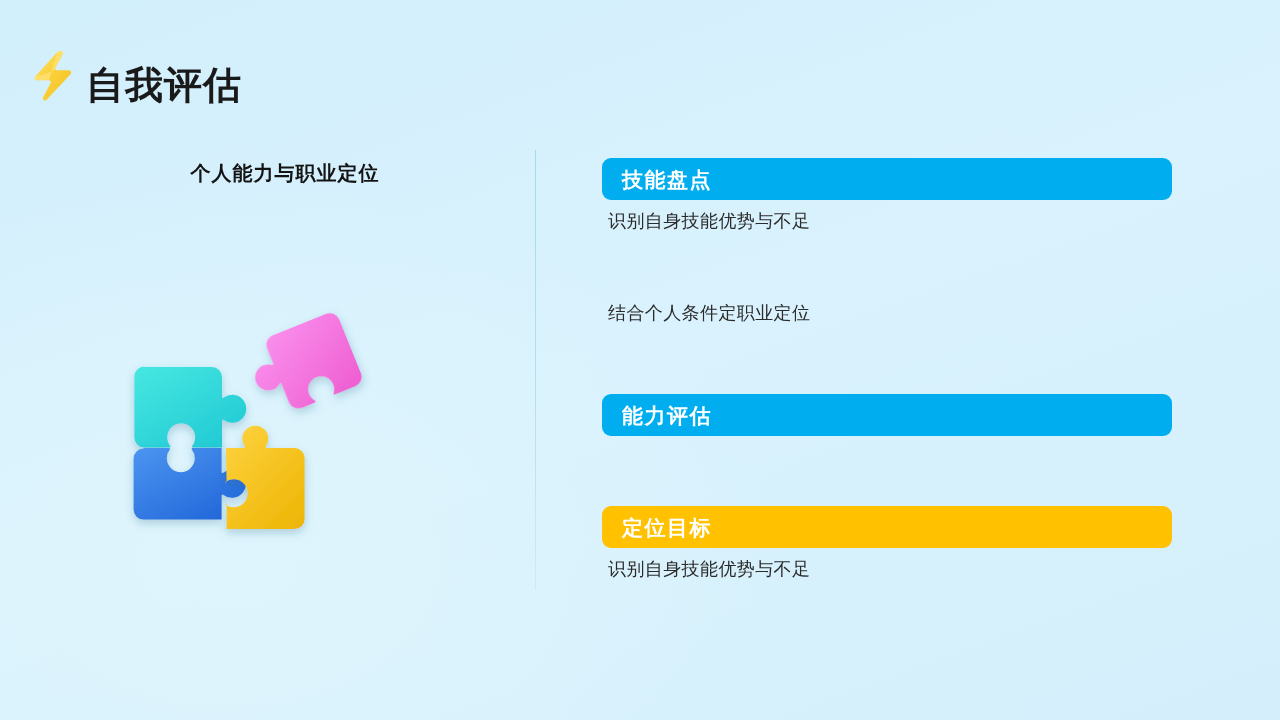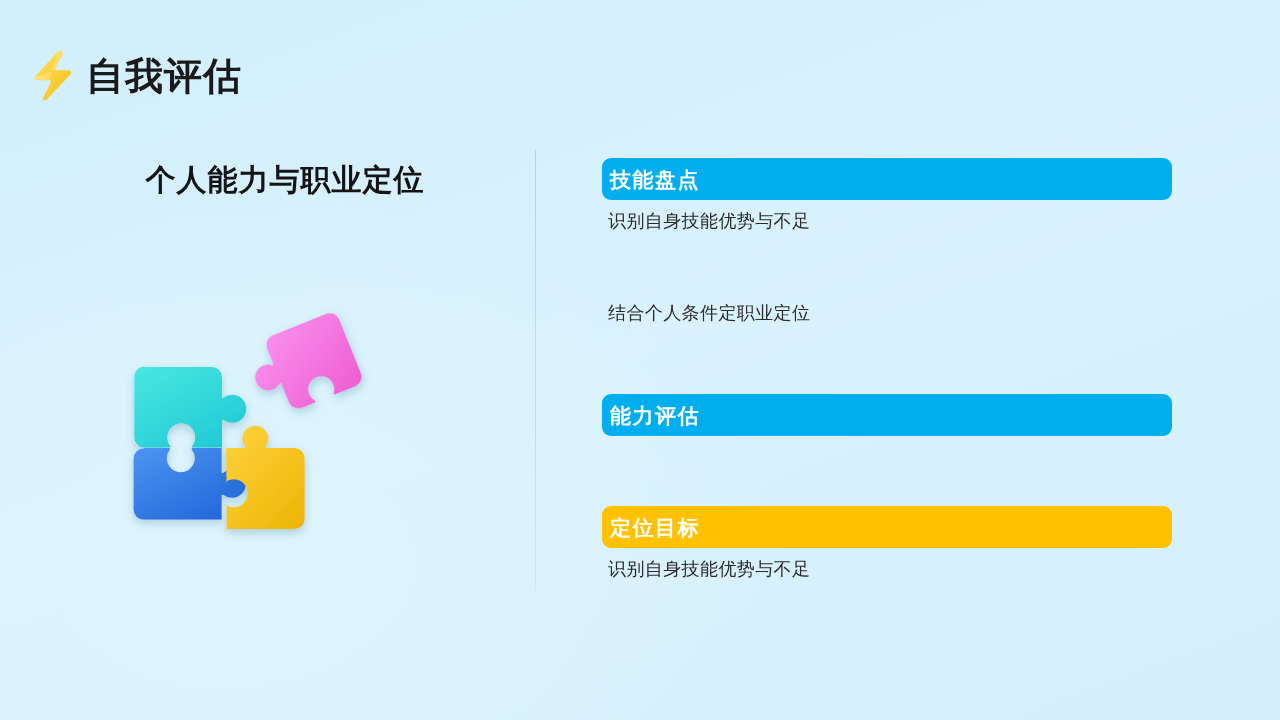--- a/index.html
+++ b/index.html
@@ -23,21 +23,21 @@
       linear-gradient(160deg, #d2effc 0%, #d9f2fd 48%, #d4effb 100%);
     overflow: hidden;
   }
 
   
   #header {
     position: absolute;
     left: 30px;
     top: 48px;
     display: flex;
-    align-items: center;
+    align-items: flex-end;
     gap: 10px;
   }
   #bolt-icon {
     width: 46px;
     height: 56px;
     display: block;
     flex: none;
   }
   #page-title {
     font-size: 38px;
@@ -55,21 +55,21 @@
     top: 150px;
     width: 450px;
     height: 440px;
   }
   #section-subtitle {
     position: absolute;
     left: 0;
     top: 10px;
     width: 450px;
     text-align: center;
-    font-size: 30px;
+    font-size: 20px;
     font-weight: bold;
     color: #141414;
     letter-spacing: 1px;
     white-space: nowrap;
   }
 
   #puzzle-illustration {
     position: absolute;
     left: 62px;
     top: 155px;
@@ -99,21 +99,21 @@
     margin-bottom: 70px;
   }
   .item-block:last-child {
     margin-bottom: 0;
   }
   .item-bar {
     height: 42px;
     border-radius: 9px;
     display: flex;
     align-items: center;
-    padding-left: 8px;
+    padding-left: 20px;
     box-sizing: border-box;
   }
   .item-bar-label {
     font-size: 21px;
     font-weight: bold;
     color: #ffffff;
     letter-spacing: 1.5px;
     line-height: 1;
     white-space: nowrap;
   }

